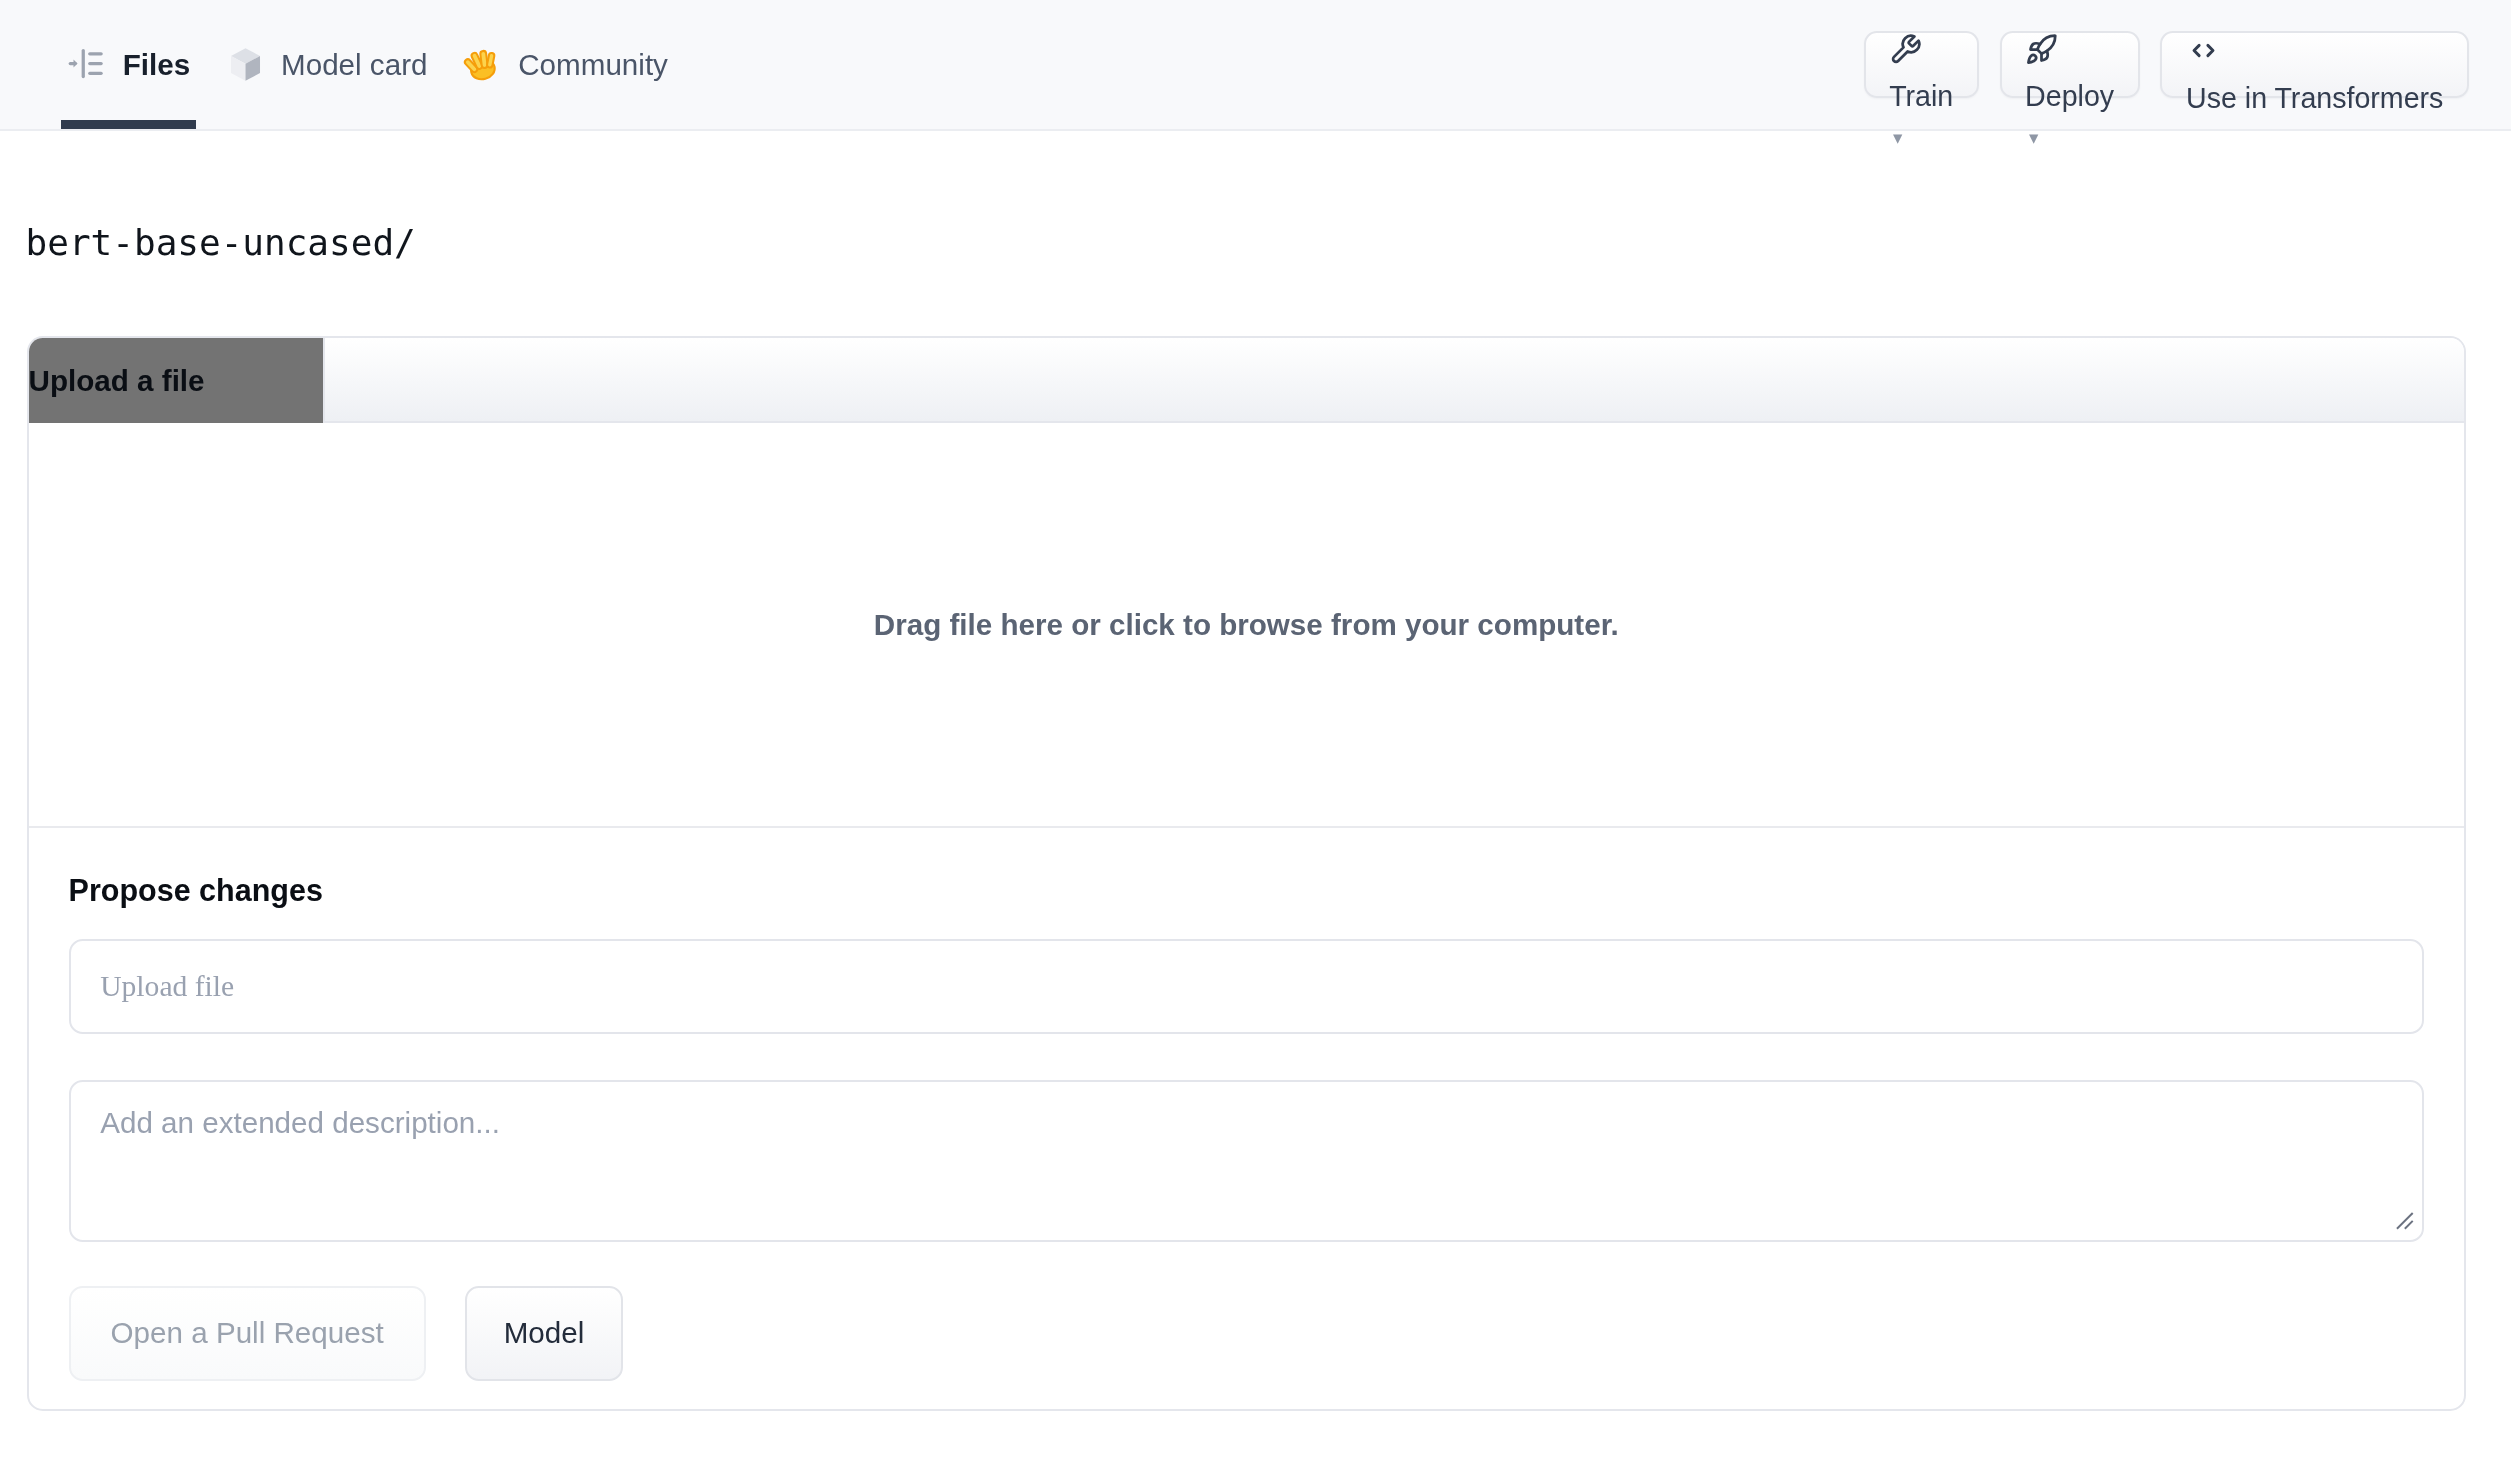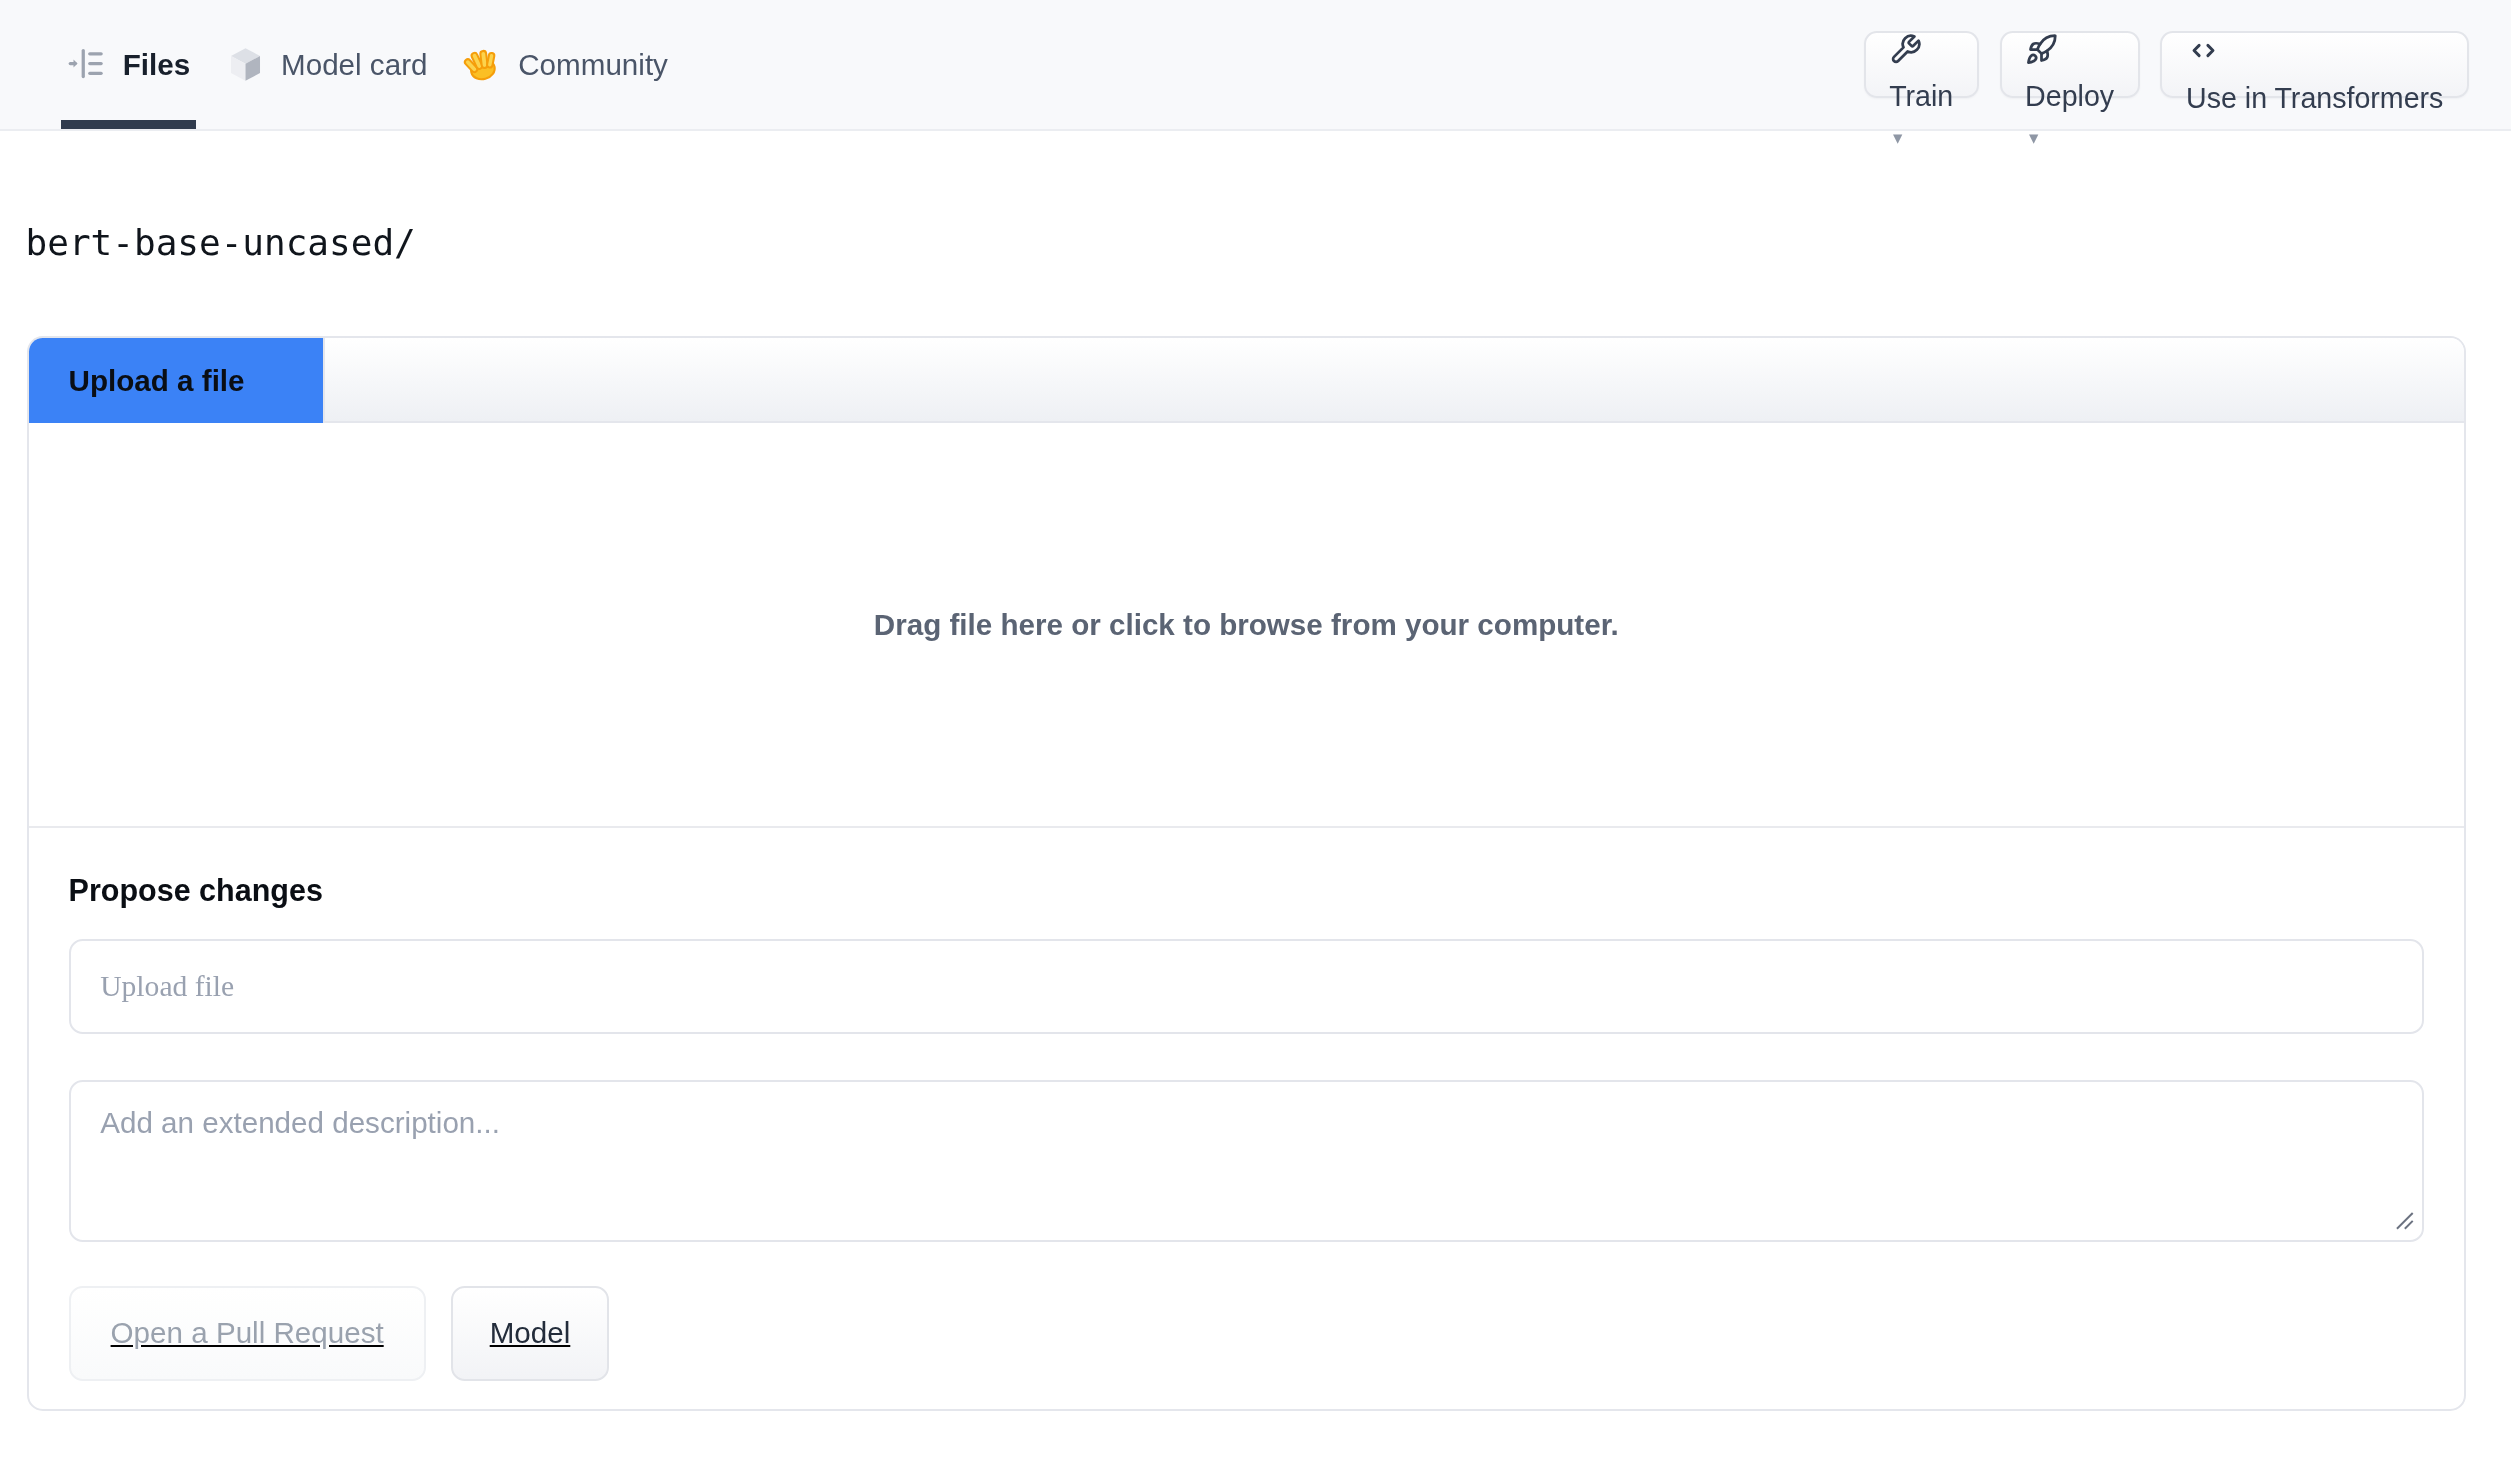--- a/index.html
+++ b/index.html
@@ -25,44 +25,44 @@
   .caret { font-size:18.7px; color:#8f97a5; margin-left:3.9px; }
 
   
   .breadcrumb { margin:91px 0 0 25.6px; font-family:"DejaVu Sans Mono","Liberation Mono",monospace;
                 font-size:36px; color:#10151c; cursor:pointer; }
 
   
   .card { margin:73px 46px 0 26.6px; border:2px solid #e4e6ec; border-radius:15.8px;
           background:#fff; }
   .tabbar { display:flex; height:85px; }
-  .tab-active { width:296px; background:#3b82f6; border-right:2px solid #e4e6ec;
+  .tab-active { width:296px; background:#737373; border-right:2px solid #e4e6ec;
                 border-top-left-radius:13.8px; display:flex; align-items:center;
-                padding-left:40px; font-size:29.6px; font-weight:700; color:#0a0e14;
+                font-size:29.6px; font-weight:700; color:#0a0e14;
                 cursor:pointer; }
   .tab-filler { flex:1; background:linear-gradient(180deg,#ffffff 0%,#eef0f4 100%);
                 border-bottom:2px solid #e4e6ec; border-top-right-radius:13.8px; }
   .dropzone { height:405px; display:flex; align-items:center; justify-content:center;
               border-bottom:2px solid #e9eaee; cursor:pointer;font-weight:bold; }
   .dropzone-text { font-size:29.6px; color:#5b6474; }
 
   .propose { padding:0 40px 28.6px 40px; }
   .propose h3 { margin-top:45px; font-size:30.5px; font-weight:700; color:#0a0e14; }
   .file-input { margin-top:30.5px; width:100%; height:95px; border:2px solid #e3e5eb;
                 border-radius:13.8px; padding:0 29.6px; font-size:29.6px; color:#10151c;
                 outline:none; font-family:Liberation Serif, serif; background:#fff; }
   .desc-wrap { position:relative; margin-top:46px; }
   .desc-input { width:100%; height:162px; border:2px solid #e3e5eb; border-radius:13.8px;
                 padding:24.6px 29.6px; font-size:29.6px; color:#10151c; outline:none;
                 resize:none; font-family:"Liberation Sans",sans-serif; background:#fff;
                 display:block; }
   ::placeholder { color:#99a1b0; opacity:1; }
   .grip { position:absolute; right:8.9px; bottom:10.8px; pointer-events:none; }
 
-  .btn-row { margin-top:44px; display:flex; gap:25px;text-decoration:underline; }
+  .btn-row { margin-top:44px; display:flex; gap:39px; }
   .btn-submit { height:95px; padding:0 40px; border:2px solid #eef0f3; border-radius:13.8px;
                 background:linear-gradient(180deg,#ffffff 0%,#f9fafb 100%);
                 font-size:29.6px; color:#9aa2ae; cursor:not-allowed;
                 font-family:"Liberation Sans",sans-serif; }
   .btn-cancel { height:95px; padding:0 37px; border:2px solid #e2e4e9; border-radius:13.8px;
                 background:linear-gradient(180deg,#ffffff 0%,#f2f3f6 100%);
                 font-size:29.6px; font-weight:500; color:#232c3b; cursor:pointer;
                 font-family:"Liberation Sans",sans-serif; }
   svg { display:block; }
 </style>

